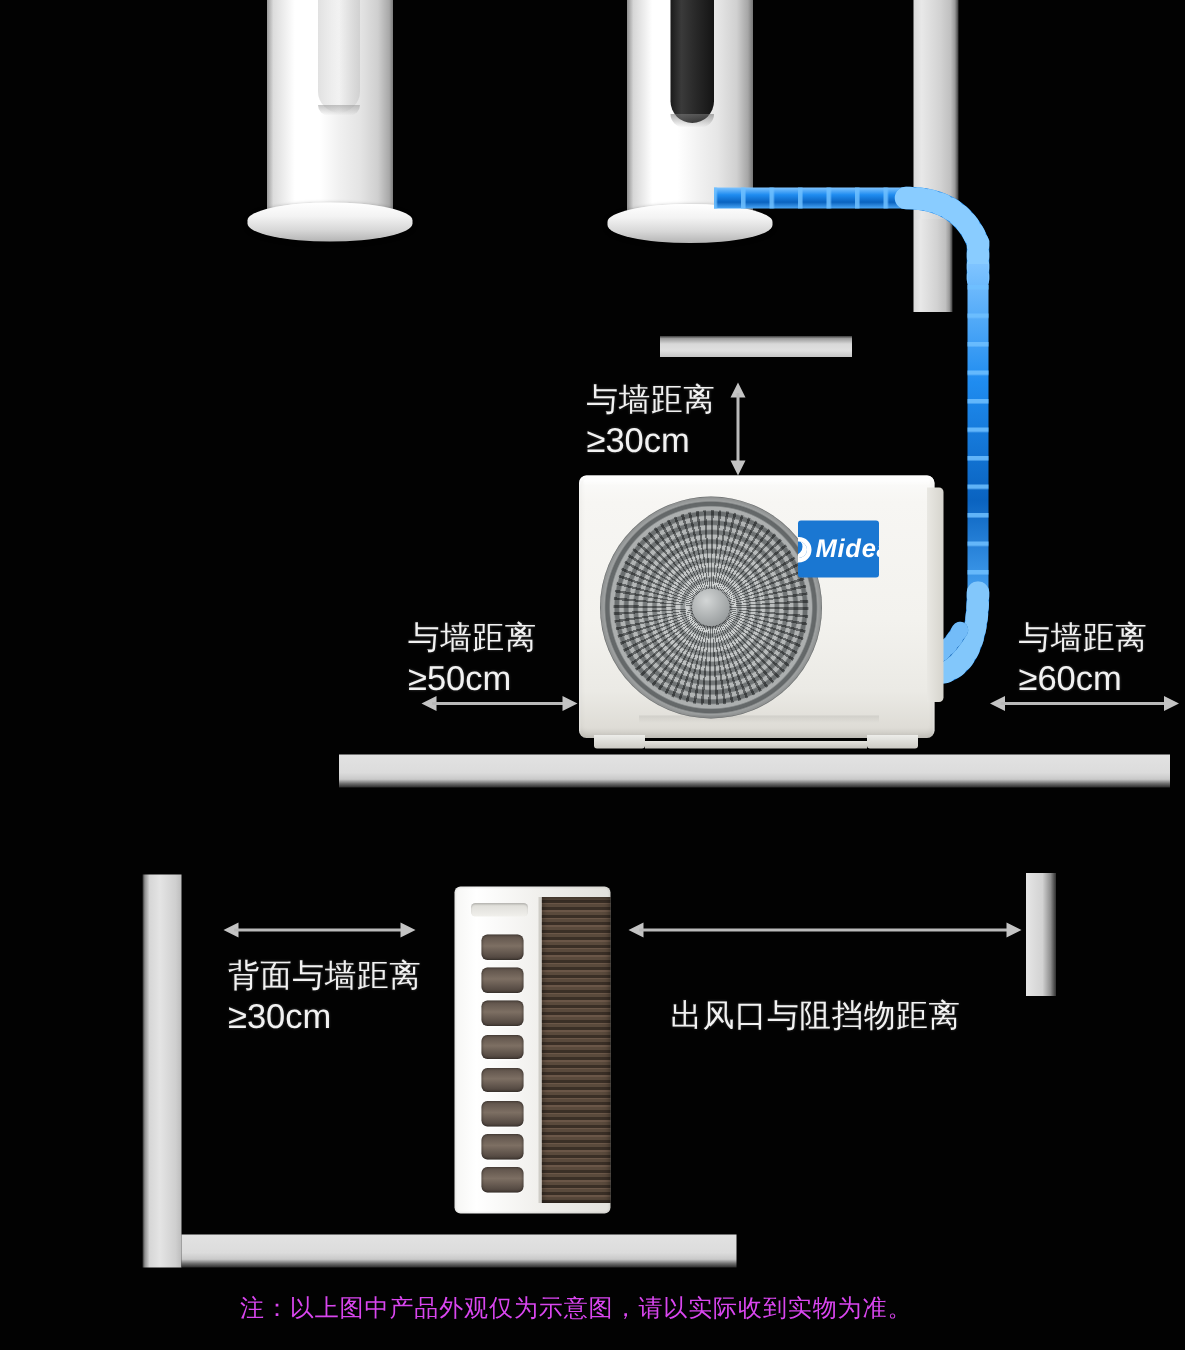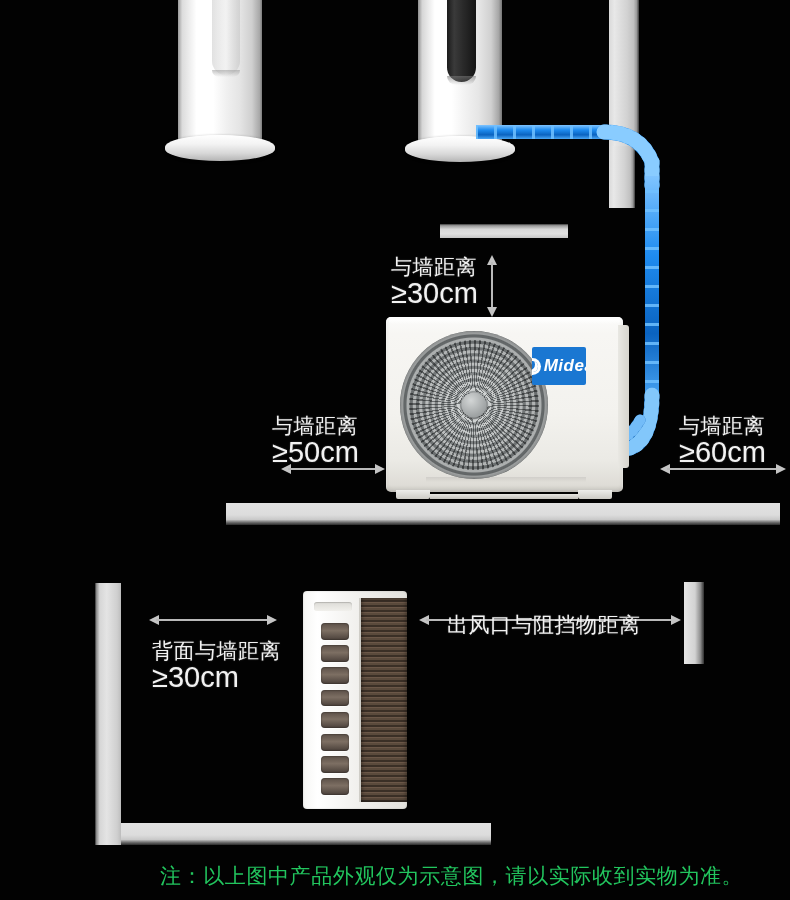--- a/index.html
+++ b/index.html
@@ -25,21 +25,21 @@
     position: absolute;
     color: #f2f2f2;
     font-size: 21px;
     line-height: 27px;
     letter-spacing: 0.5px;
     white-space: nowrap;
     text-shadow: 0 0 2px rgba(255,255,255,0.25);
     font-weight: 500;
   }
   .dim-label .val {
-    font-size: 29px;
+    font-size: 23px;
     letter-spacing: 0px;
   }
 
   
   .wall-vert {
     position: absolute;
     background: linear-gradient(to right,
        #d9d9d9 0%, #e8e8e8 18%, #d2d2d2 60%, #c0c0c0 82%, #9a9a9a 92%, #3a3a3a 100%);
   }
   .wall-vert.edge-left {
@@ -275,22 +275,22 @@
     background: linear-gradient(to bottom, #dcdbd6, #f1f0ec);
     box-shadow: inset 0 1px 1px rgba(0,0,0,0.18);
   }
 
   
   .pipe-svg { position: absolute; left: 0; top: 0; }
 
   
   .note {
     position: absolute;
-    color: #22c55e;
-    font-size: 21px;
+    color: #d946ef;
+    font-size: 16px;
     letter-spacing: 0.6px;
     white-space: nowrap;
   }
 </style>
 </head>
 <body>
 
 <div id="stage">
 
   <div class="cyl-unit" style="left:178px; top:-30px; width:84px; height:200px;">
@@ -443,19 +443,19 @@
   <div class="dim-label" style="left:152px; top:637px;">
     <div>背面与墙距离</div>
     <div class="val">≥30cm</div>
   </div>
 
   <div class="arrow-h" style="left:419px; top:614px; width:262px;">
     <div class="head left"></div>
     <div class="shaft"></div>
     <div class="head right"></div>
   </div>
-  <div class="dim-label" style="left:447px; top:611px;">
+  <div class="dim-label" style="left:447px; top:664px;">
     <div>出风口与阻挡物距离</div>
   </div>
 
   <div class="note" style="left:160px; top:862px;">注：以上图中产品外观仅为示意图，请以实际收到实物为准。</div>
 
 </div>
 
 </body></html>

